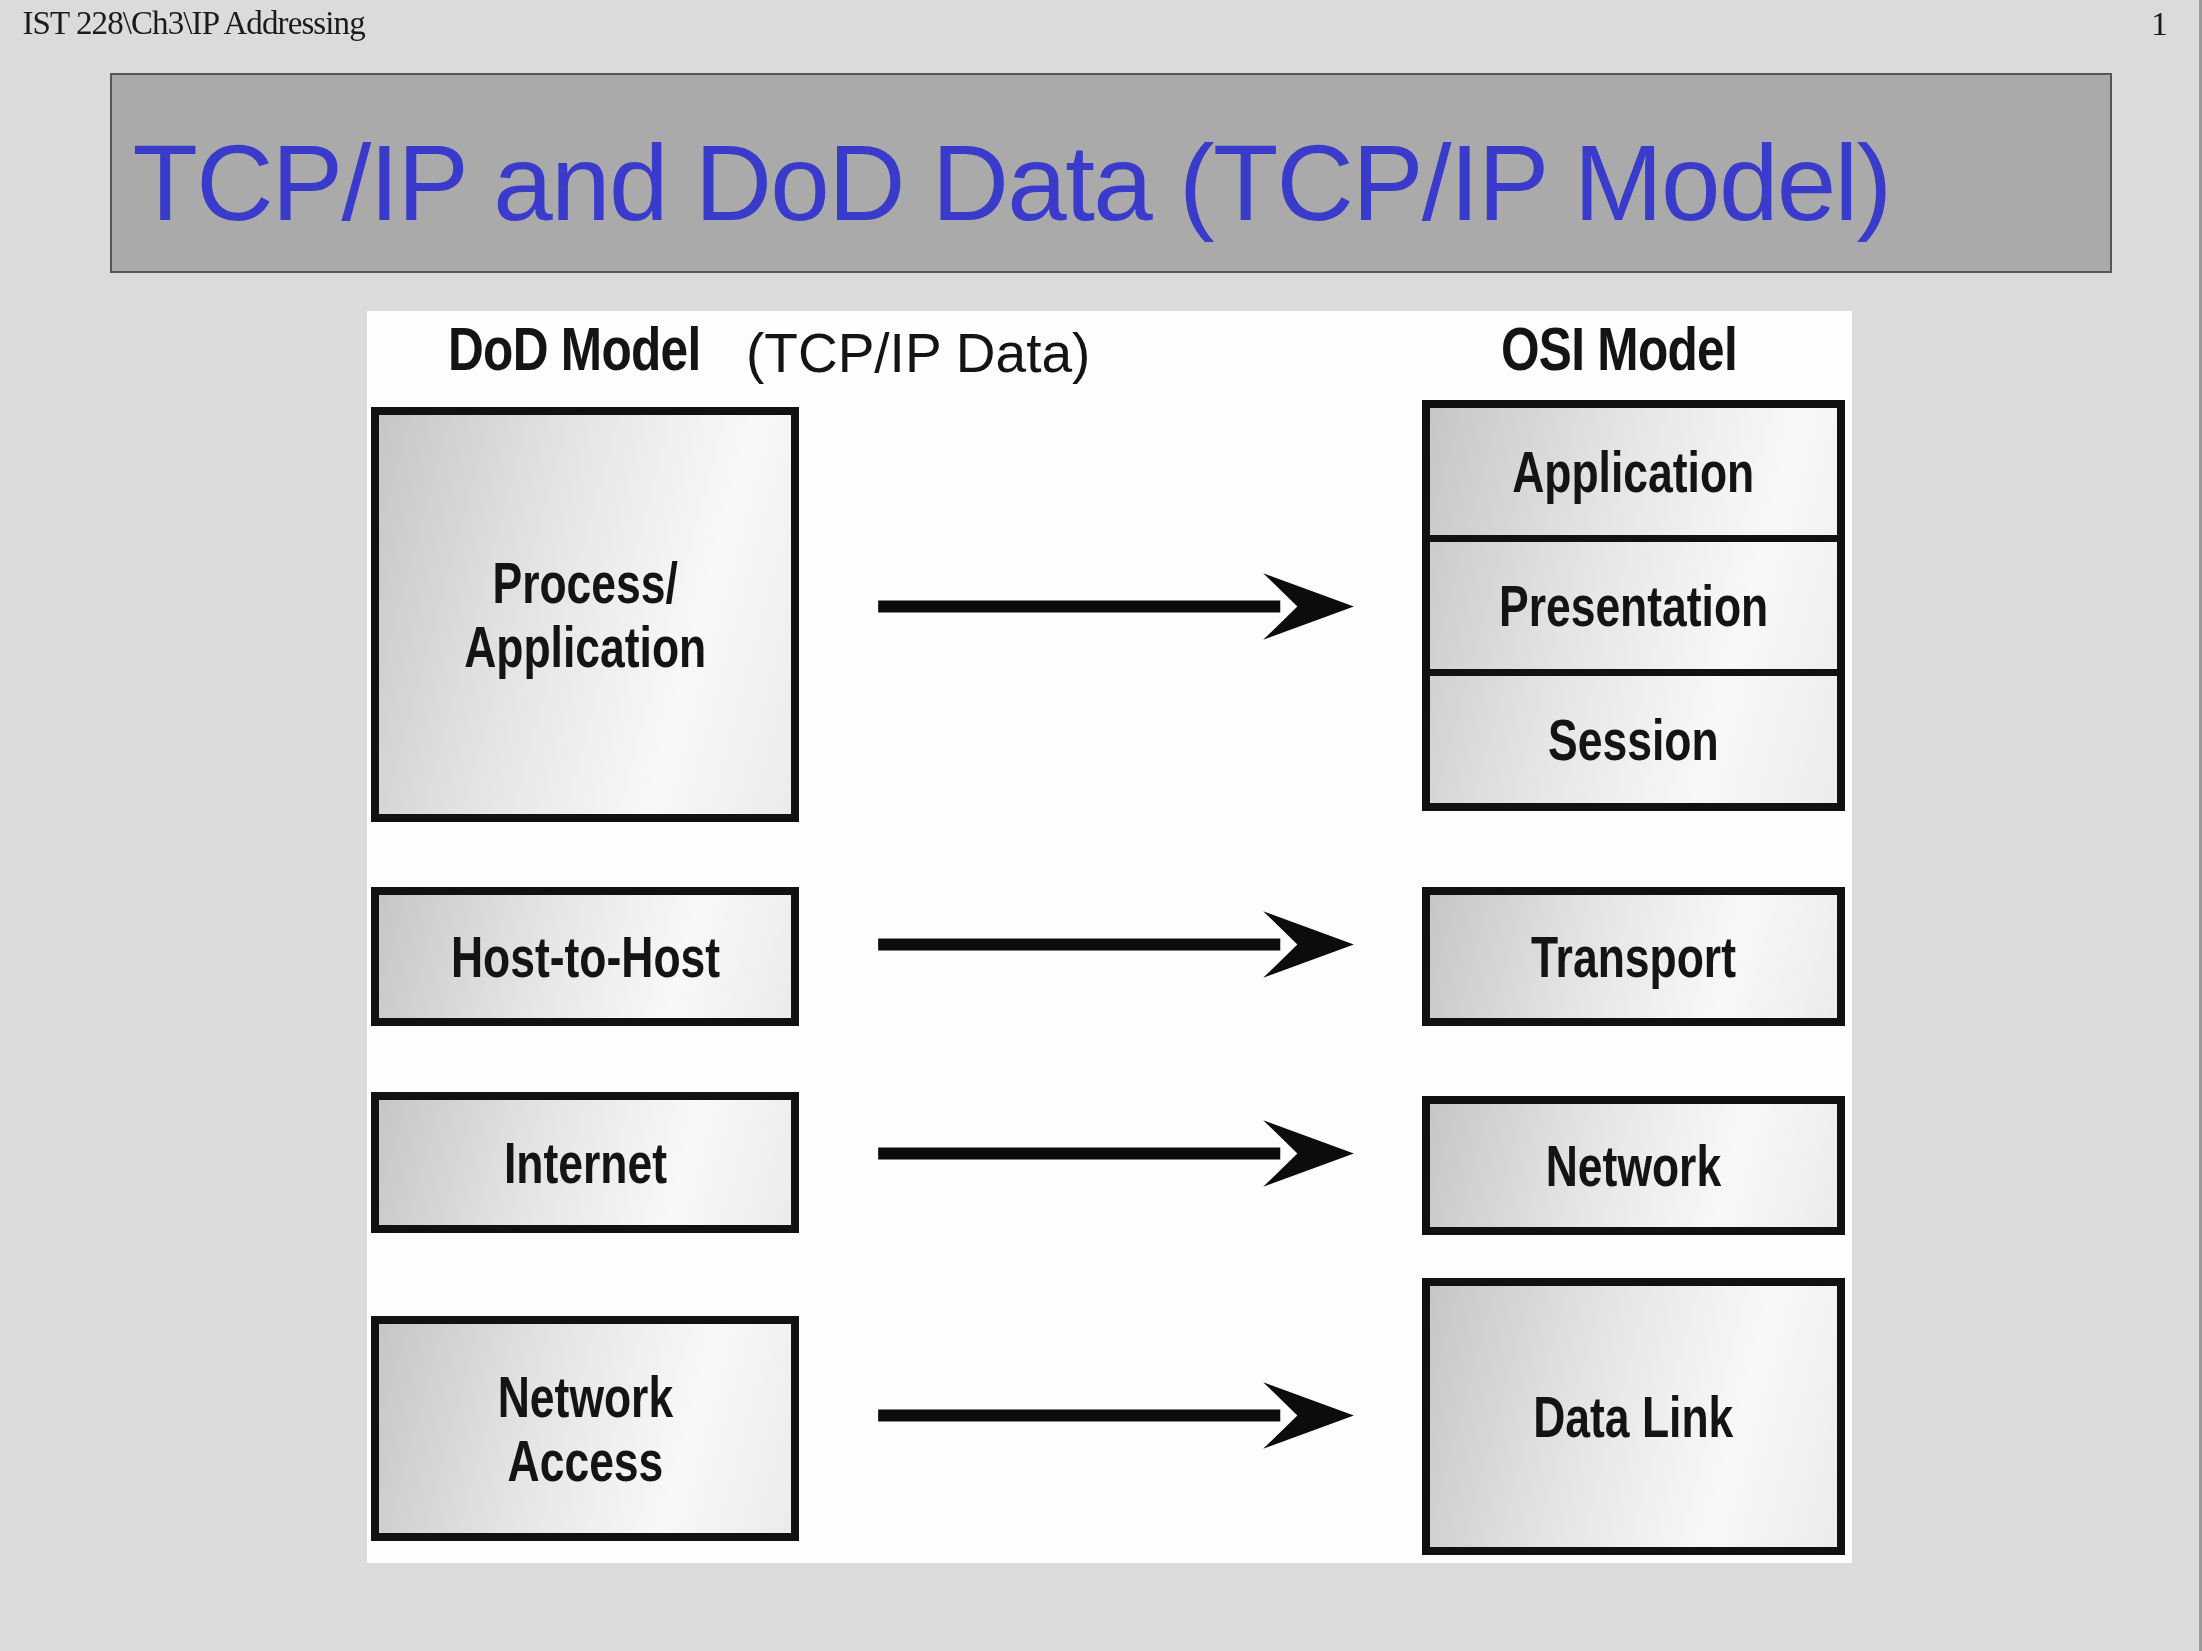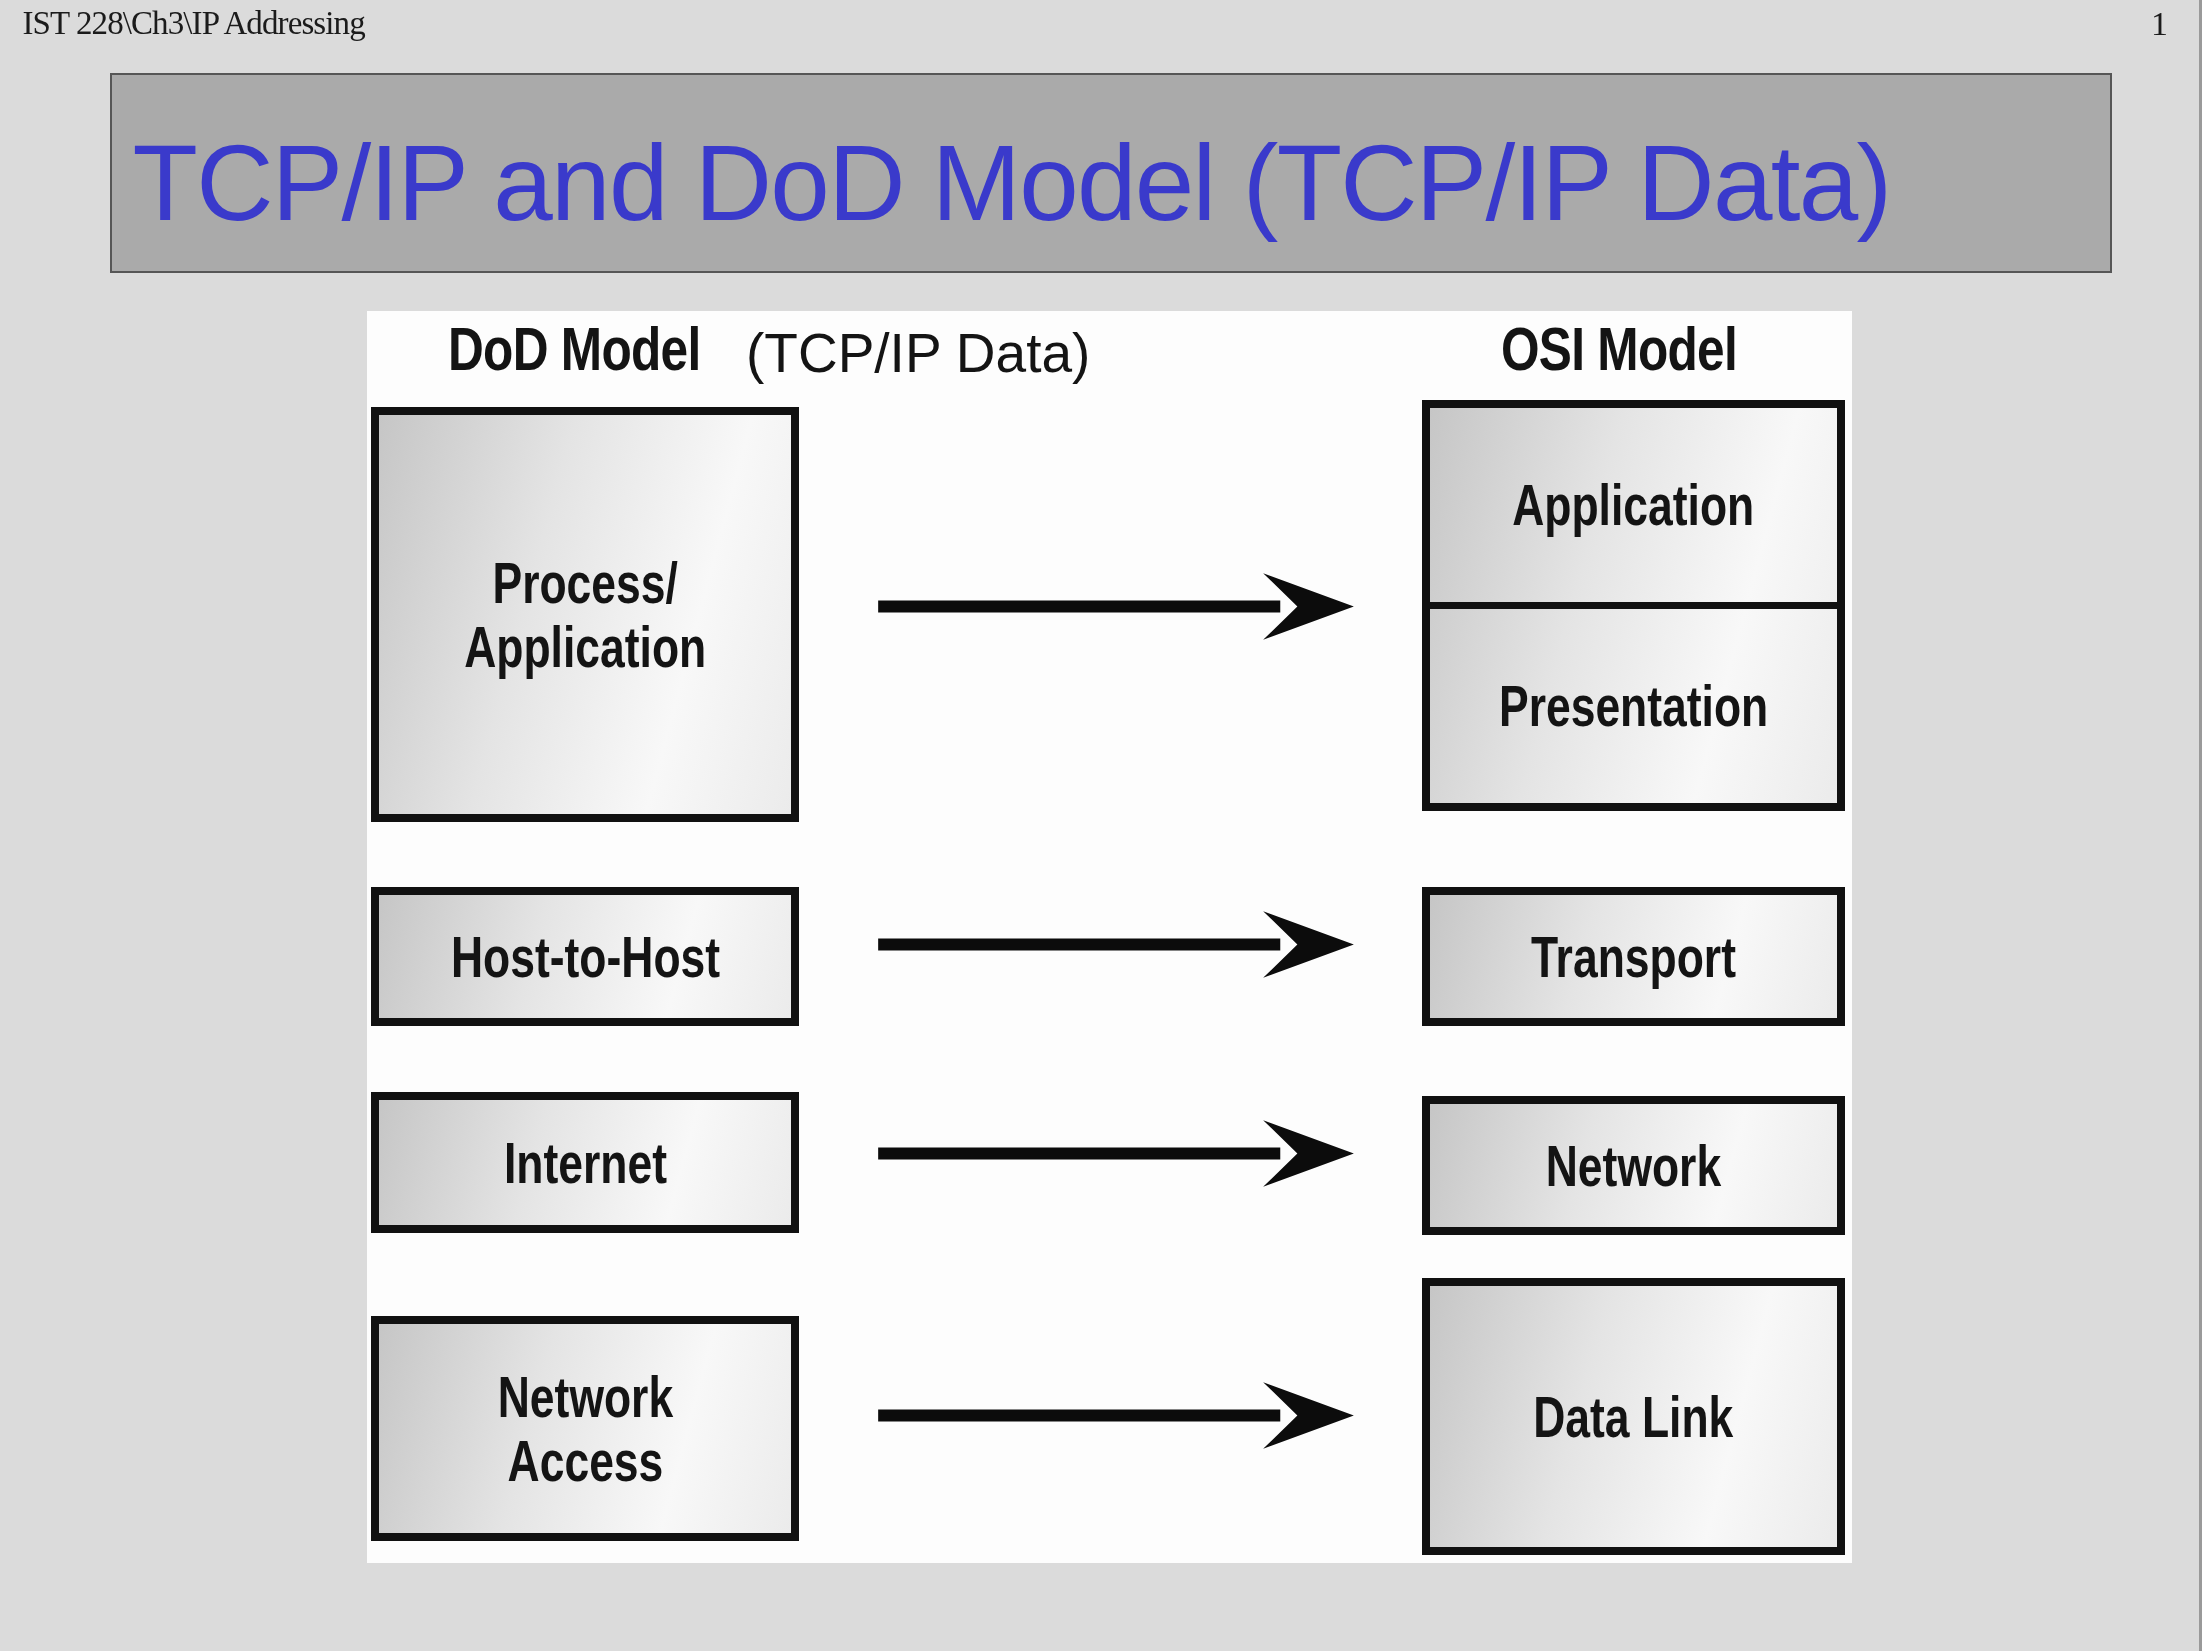--- a/index.html
+++ b/index.html
@@ -81,21 +81,21 @@
 </style>
 </head>
 <body>
 
 <div class="slide">
 
   <div class="slide-header">IST 228\Ch3\IP Addressing</div>
   <div class="page-number">1</div>
 
   <div class="title-bar">
-    <div class="title-text">TCP/IP and DoD Model (TCP/IP Data)</div>
+    <div class="title-text">TCP/IP and DoD Data (TCP/IP Model)</div>
   </div>
 
   <div class="diagram">
 
     <div class="col-header dod">DoD Model</div>
     <div class="col-subheader">(TCP/IP Data)</div>
     <div class="col-header osi">OSI Model</div>
 
     <div class="box dod-box centered box-process">
       <div class="label">
@@ -120,20 +120,23 @@
       </div>
     </div>
 
     <div class="box osi-box stack stack-top">
       <div class="cell">
         <span class="label">Application</span>
       </div>
       <div class="cell">
         <span class="label">Presentation</span>
       </div>
+      <div class="cell">
+        <span class="label">Session</span>
+      </div>
     </div>
     <div class="box osi-box centered box-transport">
       <span class="label">Transport</span>
     </div>
     <div class="box osi-box centered box-network">
       <span class="label">Network</span>
     </div>
     <div class="box osi-box stack stack-bottom">
       <div class="cell">
         <span class="label">Data Link</span>

